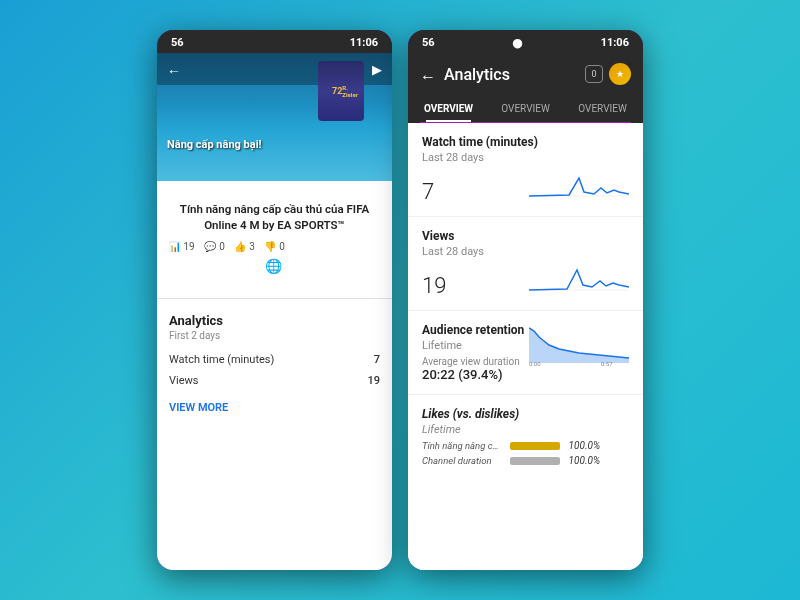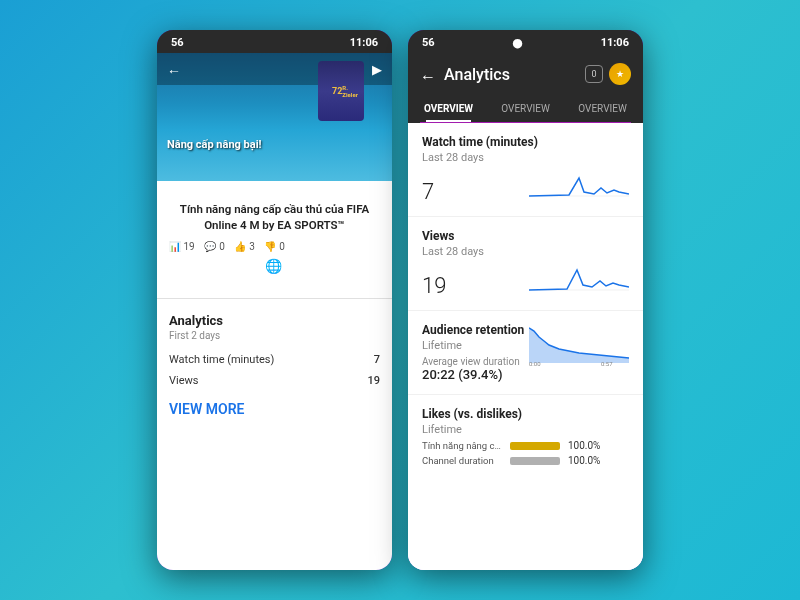--- a/index.html
+++ b/index.html
@@ -190,21 +190,21 @@
       color: #333;
     }
 
     .analytics-value {
       font-weight: 500;
       color: #333;
     }
 
     .view-more-btn {
       color: #1a73e8;
-      font-size: 14px;
+      font-size: 11px;
       font-weight: 600;
       margin-top: 10px;
       cursor: pointer;
     }
 
     
     .phone2-content {
       flex: 1;
       background: #fff;
       overflow: hidden;
@@ -377,20 +377,21 @@
       height: 44px;
     }
 
     .retention-chart svg {
       width: 100%;
       height: 100%;
     }
 
     .likes-card {
       padding: 12px 14px;
+      font-style: italic;
     }
 
     .likes-bar-row {
       display: flex;
       align-items: center;
       gap: 8px;
       margin-top: 4px;
       font-size: 10px;
       color: #555;
     }

